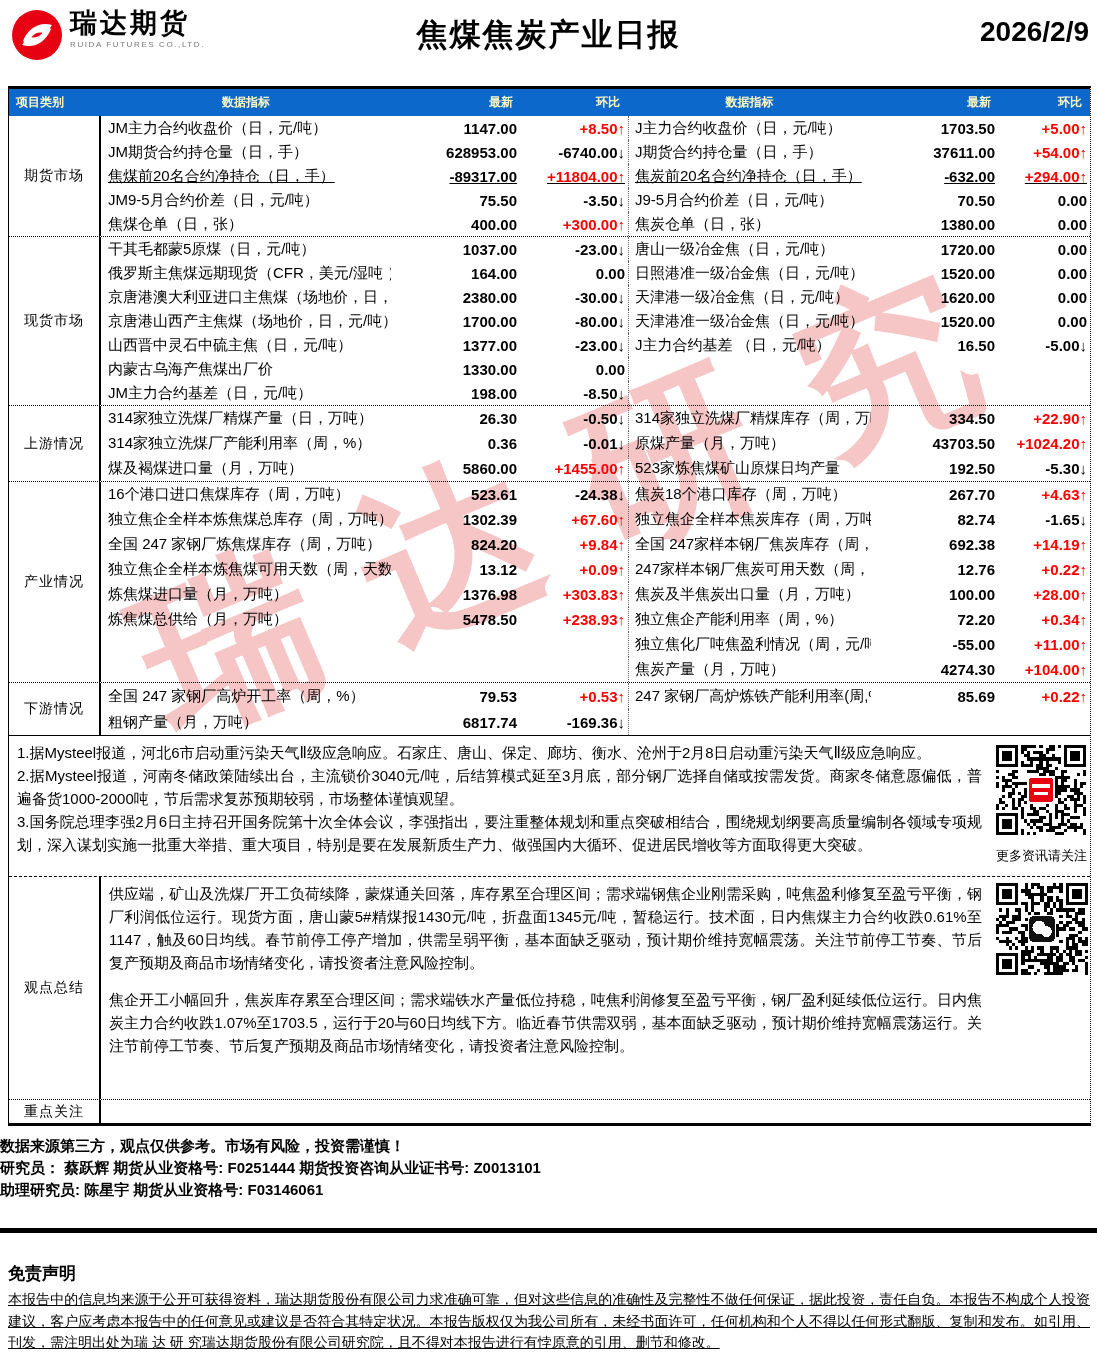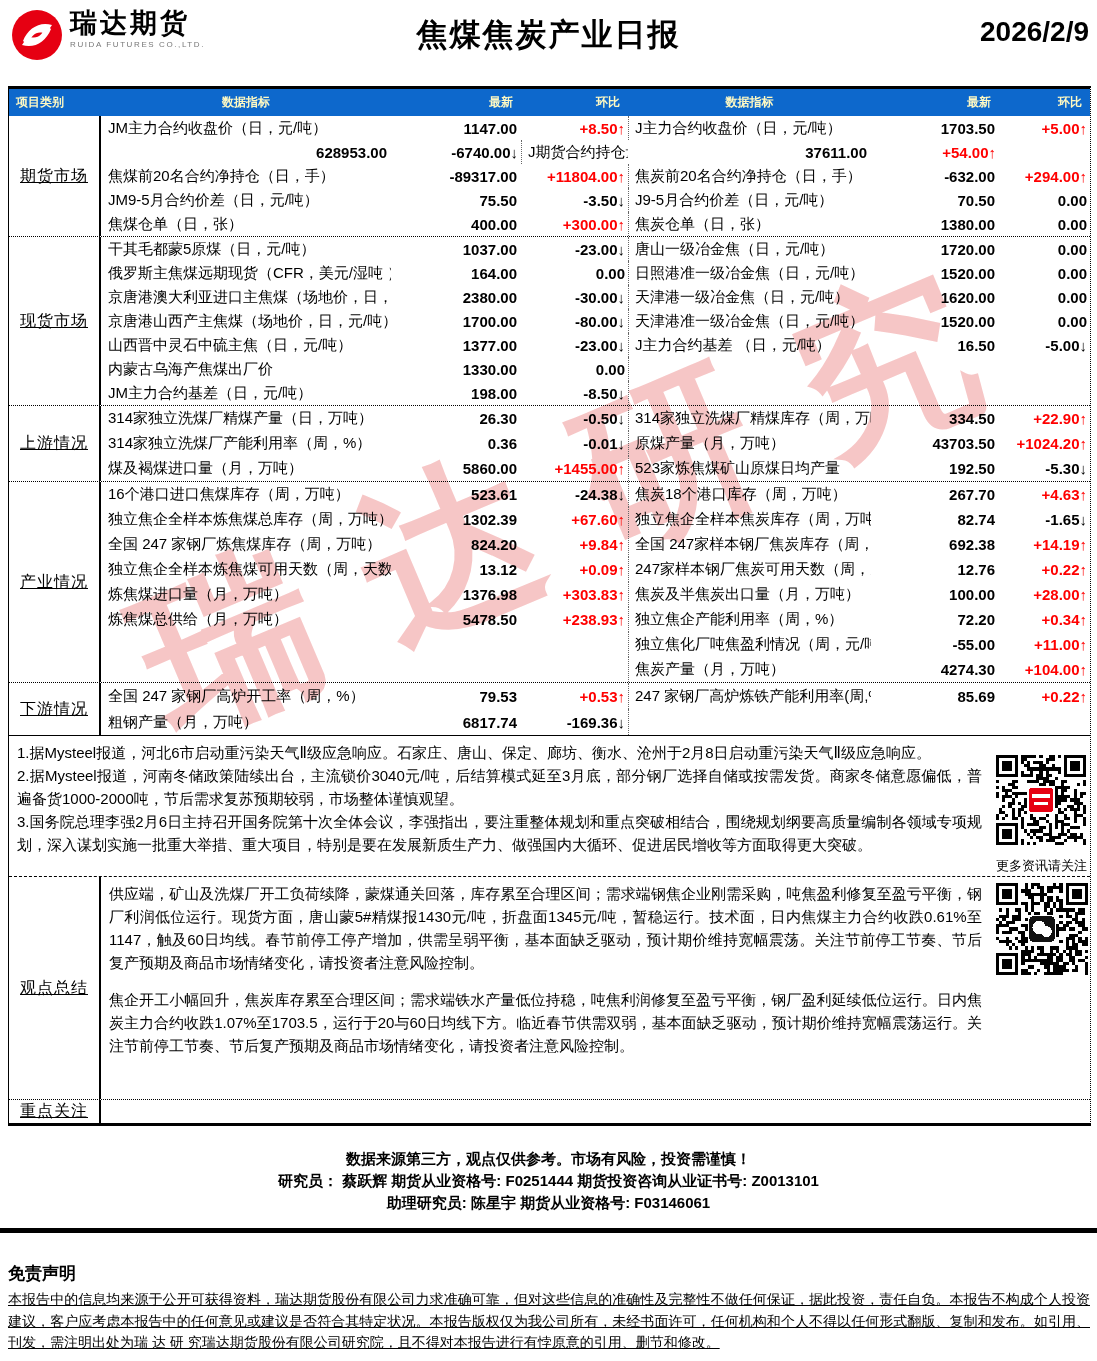--- a/index.html
+++ b/index.html
@@ -26,45 +26,45 @@
     border-left:1px solid #000;border-right:1px dotted #000;border-bottom:3px solid #000;}
   .thead{display:grid;grid-template-columns:92px 290px 130px 107px 243px 128px 91px;
     background:#0d68cc;color:#fef9c3;font-weight:700;font-size:12px;height:27px;border-top:3px solid #000;}
   .thead .hc{display:flex;align-items:center;}
   .h-cat{padding-left:7px;}
   .h-ind{justify-content:center;}
   .h-num{justify-content:flex-end;padding-right:8px;}
   .section{display:flex;border-top:1px dotted #000;}
   .section.first{border-top:none;}
   .cat{width:90px;border-right:2px solid #000;display:flex;align-items:center;justify-content:center;
-    font-size:16px;letter-spacing:1px;text-align:left;text-decoration:underline;}
+    font-size:14px;letter-spacing:1px;text-align:left;}
   .rows{flex:1;}
   .row{display:grid;grid-template-columns:290px 130px 107px 243px 128px 91px;}
   .cell{display:flex;align-items:center;font-size:15px;white-space:nowrap;overflow:hidden;}
   .lab{padding-left:7px;}
   .lab2{border-left:1px dotted #666;padding-left:6px;}
   .val{justify-content:flex-end;padding-right:4px;font-weight:700;}
   .chg{justify-content:flex-end;padding-right:3px;font-weight:700;}
   .up{color:#ff0000;}
   .down{color:#000000;}
   .flat{color:#000;}
   
   .tsection{display:flex;}
   .t-news{border-top:1px solid #000;min-height:140px;}
   .t-sum{border-top:1px dashed #000;min-height:222px;}
   .t-focus{border-top:1px dotted #000;min-height:23px;}
   .tcontent{flex:1;position:relative;padding:5px 8px 0 8px;font-size:15px;line-height:23px;}
   .tcontent .block{margin-right:100px;text-align:justify;}
   .sum-p{margin:0 0 14px 0;}
   .qrbox{position:absolute;right:4px;width:90px;}
-  .qr1{top:19px;}
+  .qr1{top:9px;}
   .qr2{top:6px;}
   .qr-caption{font-size:13px;text-align:center;margin-top:3px;white-space:nowrap;}
   
-  .foot-note{position:relative;z-index:1;text-align:center;font-weight:700;font-size:15px;line-height:22px;margin-top:22px;}
+  .foot-note{position:relative;z-index:1;font-weight:700;font-size:15px;line-height:22px;margin-top:9px;}
   .black-bar{position:absolute;left:0;top:1228px;width:1097px;height:5px;background:#000;}
   .disclaimer{position:absolute;left:8px;top:1262px;width:1082px;z-index:1;}
   .disc-title{font-size:17px;font-weight:700;margin-bottom:4px;}
   .disc-body{font-size:14px;line-height:21.5px;text-align:justify;text-decoration:underline;}
 </style>
 </head>
 <body>
 
 <div class="watermark">瑞达研究</div>
 
@@ -103,27 +103,28 @@
         <div class="rows">
           <div class="row" style="height: 24px;">
             <div class="cell lab">JM主力合约收盘价（日，元/吨）</div>
             <div class="cell val">1147.00</div>
             <div class="cell chg up">+8.50↑</div>
             <div class="cell lab lab2">J主力合约收盘价（日，元/吨）</div>
             <div class="cell val">1703.50</div>
             <div class="cell chg up">+5.00↑</div>
           </div>
           <div class="row" style="height: 24px;">
+            <div class="cell lab">JM期货合约持仓量（日，手）</div>
             <div class="cell val">628953.00</div>
             <div class="cell chg down">-6740.00↓</div>
             <div class="cell lab lab2">J期货合约持仓量（日，手）</div>
             <div class="cell val">37611.00</div>
             <div class="cell chg up">+54.00↑</div>
           </div>
-          <div class="row" style="height: 24px;">
+          <div class="row" style="height: 24px; text-decoration: underline;">
             <div class="cell lab">焦煤前20名合约净持仓（日，手）</div>
             <div class="cell val">-89317.00</div>
             <div class="cell chg up">+11804.00↑</div>
             <div class="cell lab lab2">焦炭前20名合约净持仓（日，手）</div>
             <div class="cell val">-632.00</div>
             <div class="cell chg up">+294.00↑</div>
           </div>
           <div class="row" style="height: 24px;">
             <div class="cell lab">JM9-5月合约价差（日，元/吨）</div>
             <div class="cell val">75.50</div>

